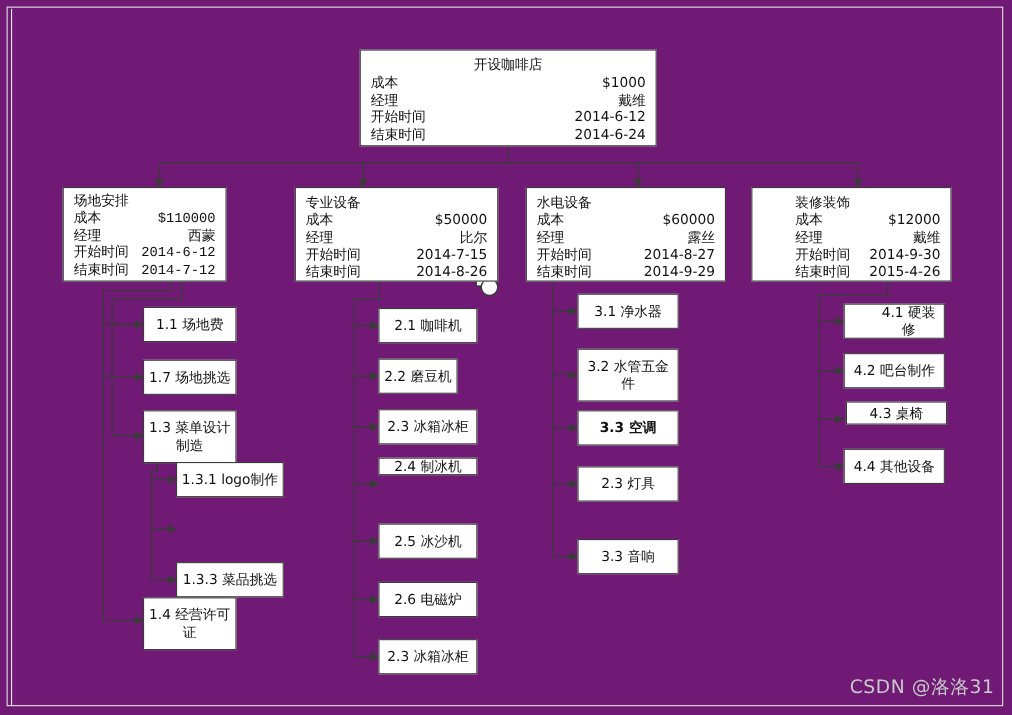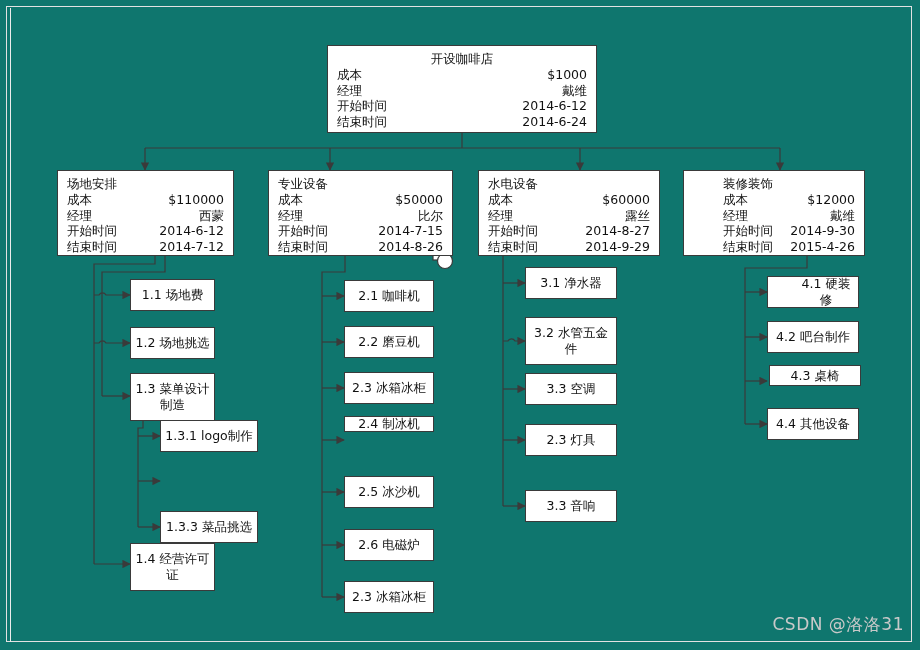--- a/index.html
+++ b/index.html
@@ -4,21 +4,21 @@
 <style>
   html, body {
     margin: 0;
     padding: 0;
     background: #ffffff;
   }
   #canvas {
     position: relative;
     width: 920px;
     height: 650px;
-    background: #0f766e;
+    background: #701a75;
     font-family: "DejaVu Sans", "Liberation Sans", sans-serif;
     overflow: hidden;
   }
   
   #page-border {
     position: absolute;
     left: 6px;
     top: 6px;
     width: 906px;
     height: 636px;
@@ -198,21 +198,21 @@
     <div class="row">
       <span class="k">开始时间</span>
       <span class="v">2014-6-12</span>
     </div>
     <div class="row">
       <span class="k">结束时间</span>
       <span class="v">2014-6-24</span>
     </div>
   </div>
 
-  <div class="sumbox" style="left:57px; top:170px; width:177px; height:86px;">
+  <div class="sumbox" style="left:57px; top:170px; width:149px; height:86px;font-family:Liberation Mono, monospace;">
     <div class="sumtitle">场地安排</div>
     <div class="row">
       <span class="k">成本</span>
       <span class="v">$110000</span>
     </div>
     <div class="row">
       <span class="k">经理</span>
       <span class="v">西蒙</span>
     </div>
     <div class="row">
@@ -279,37 +279,37 @@
       <span class="k">开始时间</span>
       <span class="v">2014-9-30</span>
     </div>
     <div class="row">
       <span class="k">结束时间</span>
       <span class="v">2015-4-26</span>
     </div>
   </div>
 
   <div class="leaf" style="left:130px; top:279px; width:85px; height:32px;">1.1 场地费</div>
-  <div class="leaf" style="left:130px; top:327px; width:85px; height:32px;">1.2 场地挑选</div>
+  <div class="leaf" style="left:130px; top:327px; width:85px; height:32px;">1.7 场地挑选</div>
   <div class="leaf" style="left:130px; top:373px; width:85px; height:48px;">1.3 菜单设计<br>制造</div>
   <div class="leaf" style="left:160px; top:420px; width:98px; height:32px;">1.3.1 logo制作</div>
   <div class="leaf" style="left:160px; top:511px; width:98px; height:32px;">1.3.3 菜品挑选</div>
   <div class="leaf" style="left:130px; top:543px; width:85px; height:48px;">1.4 经营许可<br>证</div>
 
   <div class="leaf" style="left:344px; top:280px; width:90px; height:32px;">2.1 咖啡机</div>
-  <div class="leaf" style="left:344px; top:326px; width:90px; height:32px;">2.2 磨豆机</div>
+  <div class="leaf" style="left:344px; top:326px; width:72px; height:32px;">2.2 磨豆机</div>
   <div class="leaf" style="left:344px; top:372px; width:90px; height:32px;">2.3 冰箱冰柜</div>
   <div class="leaf" style="left:344px; top:416px; width:90px; height:16px;">2.4  制冰机</div>
   <div class="leaf" style="left:344px; top:476px; width:90px; height:32px;">2.5 冰沙机</div>
   <div class="leaf" style="left:344px; top:529px; width:90px; height:32px;">2.6 电磁炉</div>
   <div class="leaf" style="left:344px; top:581px; width:90px; height:32px;">2.3 冰箱冰柜</div>
 
   <div class="leaf" style="left:525px; top:267px; width:92px; height:32px;">3.1 净水器</div>
   <div class="leaf" style="left:525px; top:317px; width:92px; height:48px;">3.2 水管五金<br>件</div>
-  <div class="leaf" style="left:525px; top:373px; width:92px; height:32px;">3.3 空调</div>
+  <div class="leaf" style="left:525px; top:373px; width:92px; height:32px;font-weight:bold;">3.3 空调</div>
   <div class="leaf" style="left:525px; top:424px; width:92px; height:32px;">2.3 灯具</div>
   <div class="leaf" style="left:525px; top:490px; width:92px; height:32px;">3.3 音响</div>
 
   <div class="leaf" style="left:767px; top:276px; width:92px; height:32px;padding-left:30px;">4.1 硬装修</div>
   <div class="leaf" style="left:767px; top:321px; width:92px; height:32px;">4.2 吧台制作</div>
   <div class="leaf" style="left:769px; top:365px; width:92px; height:21px;">4.3 桌椅</div>
   <div class="leaf" style="left:767px; top:408px; width:92px; height:32px;">4.4 其他设备</div>
 
   <div id="watermark">CSDN @洛洛31</div>
 

